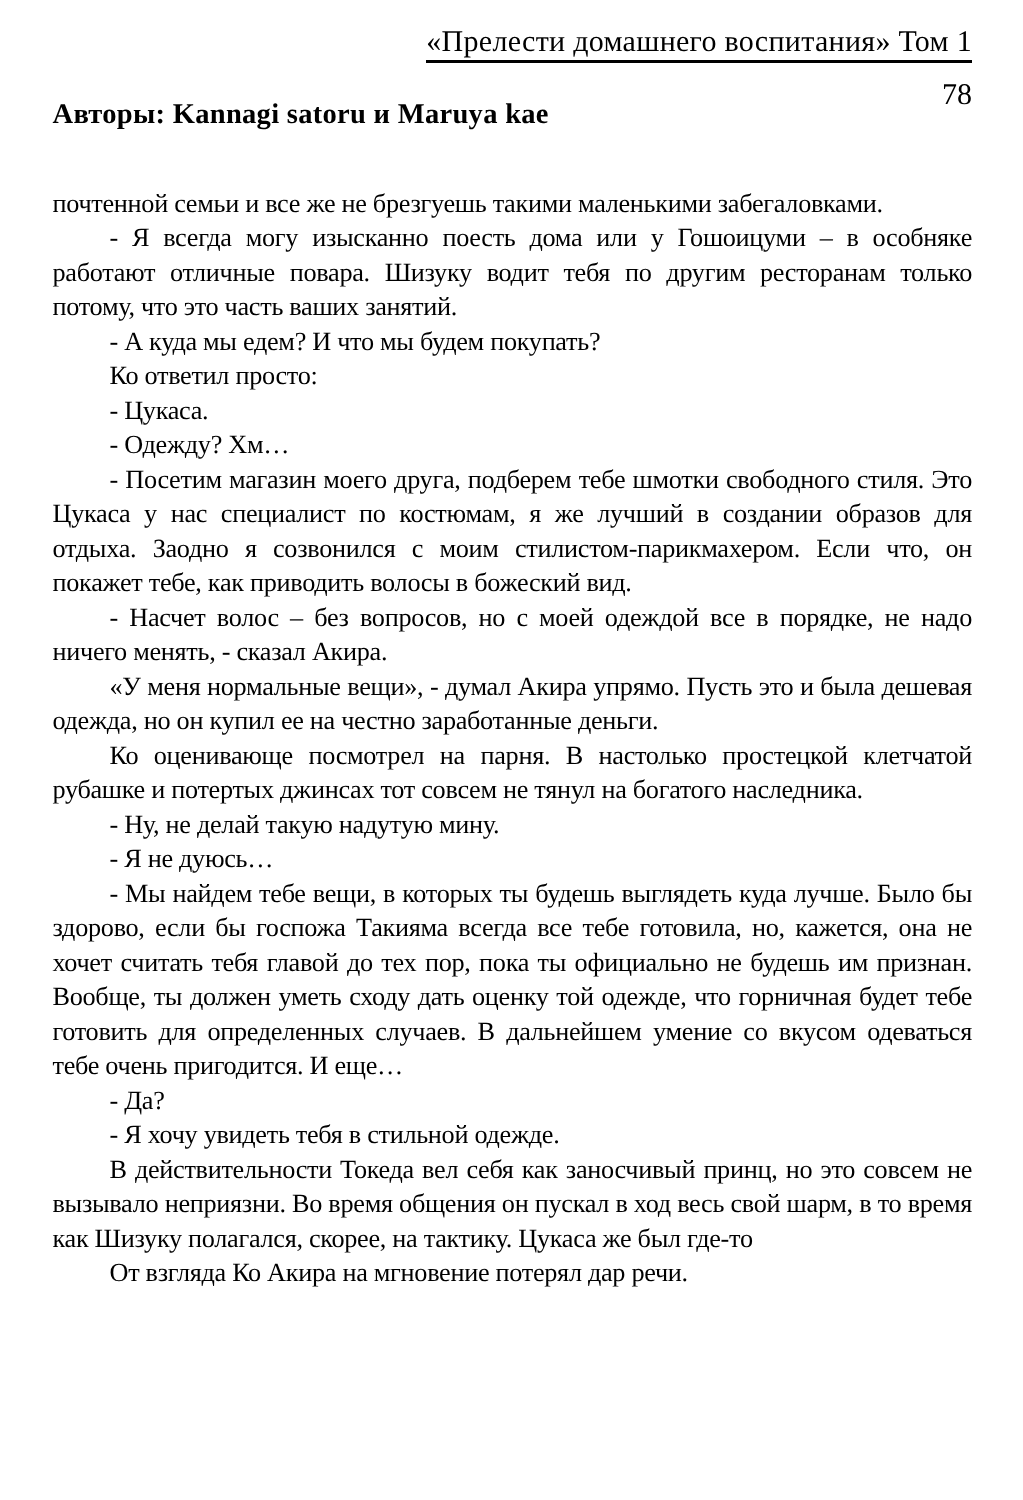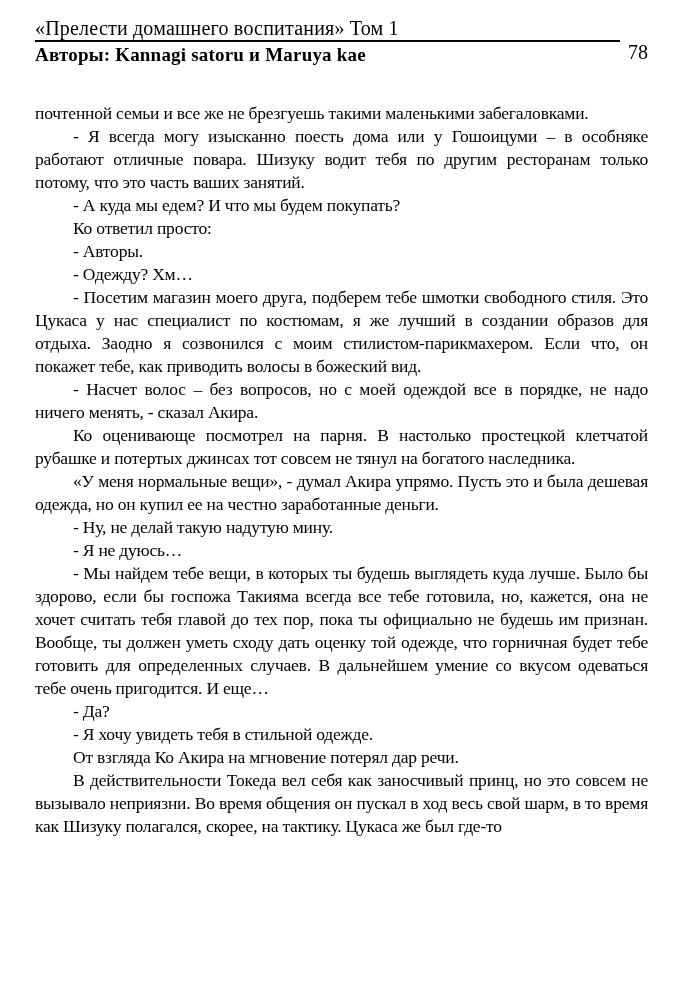--- a/index.html
+++ b/index.html
@@ -17,40 +17,41 @@
   .page {
     box-sizing: border-box;
     width: 682px;
     height: 1000px;
     padding: 17px 34px 0 35px;
   }
   
   .header-row {
     display: flex;
     align-items: flex-end;
+    flex-direction: column;
   }
   .header-underline {
     flex: 1;
     border-bottom: 2px solid #000000;
     padding-bottom: 1px;
     white-space: nowrap;
   }
   .book-title {
     font-family: "Liberation Serif", serif;
     font-size: 20px;
     line-height: 22px;
     letter-spacing: 0.2px;
   }
   .page-num {
     font-family: "Liberation Serif", serif;
     font-size: 20px;
     line-height: 22px;
     margin-left: 8px;
     position: relative;
-    top: 21px;
+    top: 10px;
   }
   .authors-line {
     font-family: "Liberation Serif", serif;
     font-size: 19px;
     font-weight: bold;
     letter-spacing: 0.2px;
     margin-top: 2px;
   }
   
   .body-text {
@@ -80,28 +81,28 @@
     <span class="page-num">78</span>
   </div>
 
   <div class="authors-line">Авторы: Kannagi satoru и Maruya kae</div>
 
   <div class="body-text" id="body-text">
       <p>почтенной семьи и все же не брезгуешь такими маленькими забегаловками.</p>
       <p class="indent">- Я всегда могу изысканно поесть дома или у Гошоицуми – в особняке работают отличные повара. Шизуку водит тебя по другим ресторанам только потому, что это часть ваших занятий.</p>
       <p class="indent">- А куда мы едем? И что мы будем покупать?</p>
       <p class="indent">Ко ответил просто:</p>
-      <p class="indent">- Авторы.</p>
+      <p class="indent">- Цукаса.</p>
       <p class="indent">- Одежду? Хм…</p>
       <p class="indent">- Посетим магазин моего друга, подберем тебе шмотки свободного стиля. Это Цукаса у нас специалист по костюмам, я же лучший в создании образов для отдыха. Заодно я созвонился с моим стилистом-парикмахером. Если что, он покажет тебе, как приводить волосы в божеский вид.</p>
       <p class="indent">- Насчет волос – без вопросов, но с моей одеждой все в порядке, не надо ничего менять, - сказал Акира.</p>
+      <p class="indent">«У меня нормальные вещи», - думал Акира упрямо. Пусть это и была дешевая одежда, но он купил ее на честно заработанные деньги.</p>
       <p class="indent">Ко оценивающе посмотрел на парня. В настолько простецкой клетчатой рубашке и потертых джинсах тот совсем не тянул на богатого наследника.</p>
-      <p class="indent">«У меня нормальные вещи», - думал Акира упрямо. Пусть это и была дешевая одежда, но он купил ее на честно заработанные деньги.</p>
       <p class="indent">- Ну, не делай такую надутую мину.</p>
       <p class="indent">- Я не дуюсь…</p>
       <p class="indent">- Мы найдем тебе вещи, в которых ты будешь выглядеть куда лучше. Было бы здорово, если бы госпожа Такияма всегда все тебе готовила, но, кажется, она не хочет считать тебя главой до тех пор, пока ты официально не будешь им признан. Вообще, ты должен уметь сходу дать оценку той одежде, что горничная будет тебе готовить для определенных случаев. В дальнейшем умение со вкусом одеваться тебе очень пригодится. И еще…</p>
       <p class="indent">- Да?</p>
       <p class="indent">- Я хочу увидеть тебя в стильной одежде.</p>
+      <p class="indent">В действительности Токеда вел себя как заносчивый принц, но это совсем не вызывало неприязни. Во время общения он пускал в ход весь свой шарм, в то время как Шизуку полагался, скорее, на тактику. Цукаса же был где-то</p>
       <p class="indent">От взгляда Ко Акира на мгновение потерял дар речи.</p>
-      <p class="indent">В действительности Токеда вел себя как заносчивый принц, но это совсем не вызывало неприязни. Во время общения он пускал в ход весь свой шарм, в то время как Шизуку полагался, скорее, на тактику. Цукаса же был где-то</p>
     </div>
 
 </div>
 
 </body></html>

